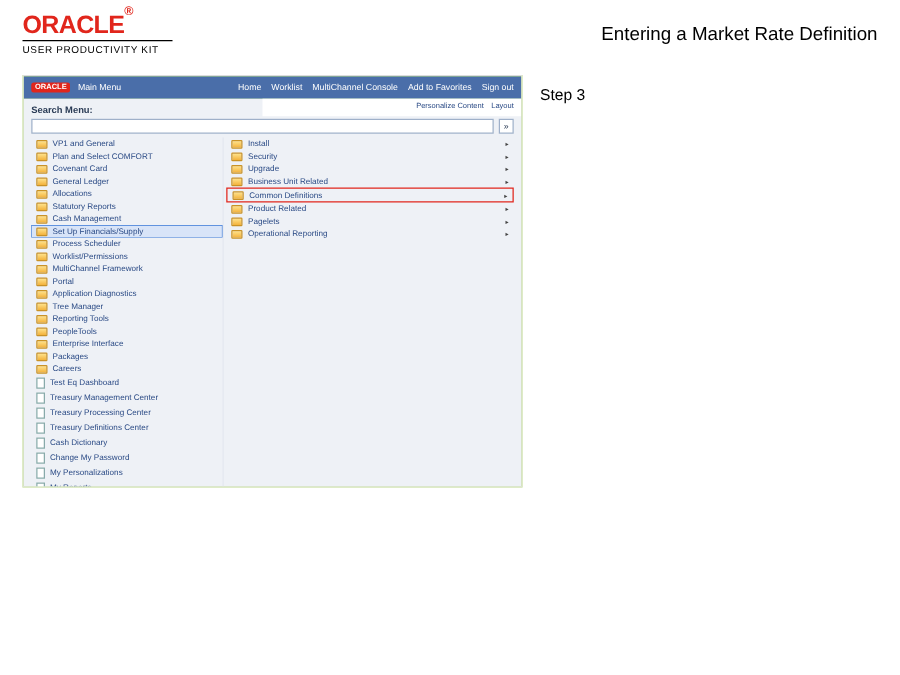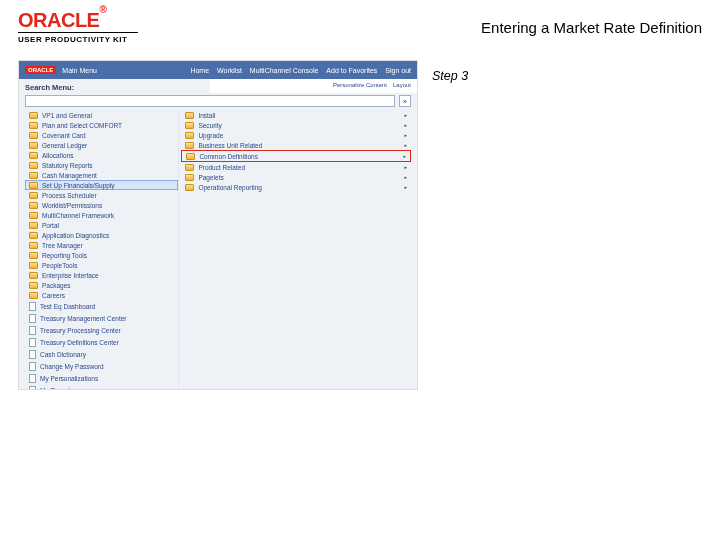--- a/index.html
+++ b/index.html
@@ -25,21 +25,21 @@
     font-size: 20px;
     color: #e1261c;
     letter-spacing: -0.5px;
     margin-bottom: 2px;
   }
   .oracle-logo sup { font-size: 10px; top: -0.6em; position: relative; }
   .logo-sub {
     font-size: 8px;
     letter-spacing: 0.5px;
     color: #000;
-    font-weight: bold;
+    font-weight: normal;
   }
   .header-title {
     font-size: 15px;
     color: #000;
     font-weight: normal;
     text-align: left;
   }
   .logo-hr {
     border: none;
     border-top: 1px solid #000;
@@ -175,21 +175,21 @@
     padding: 3px 6px;
   }
 
   .instructions {
     width: 260px;
     padding-top: 8px;
     font-size: 12.5px;
     color: #000;
     line-height: 1.4;
   }
-  .instructions .step { margin-bottom: 6px; font-style: italic; }
+  .instructions .step { margin-bottom: 6px; }
 </style>
 </head>
 <body>
 
 <div class="header">
   <div class="logo-block">
     <div class="oracle-logo">
       <span>ORACLE</span><sup>®</sup>
     </div>
     <hr class="logo-hr">

